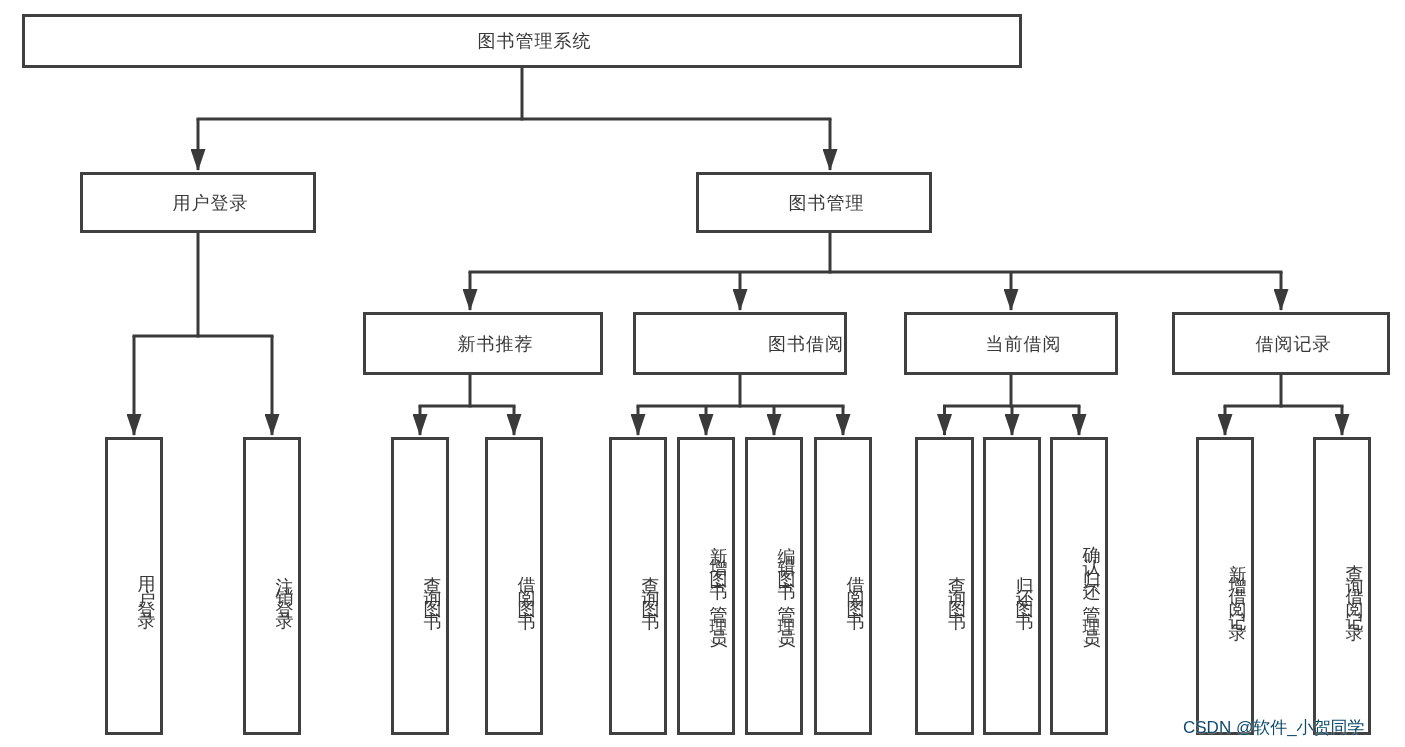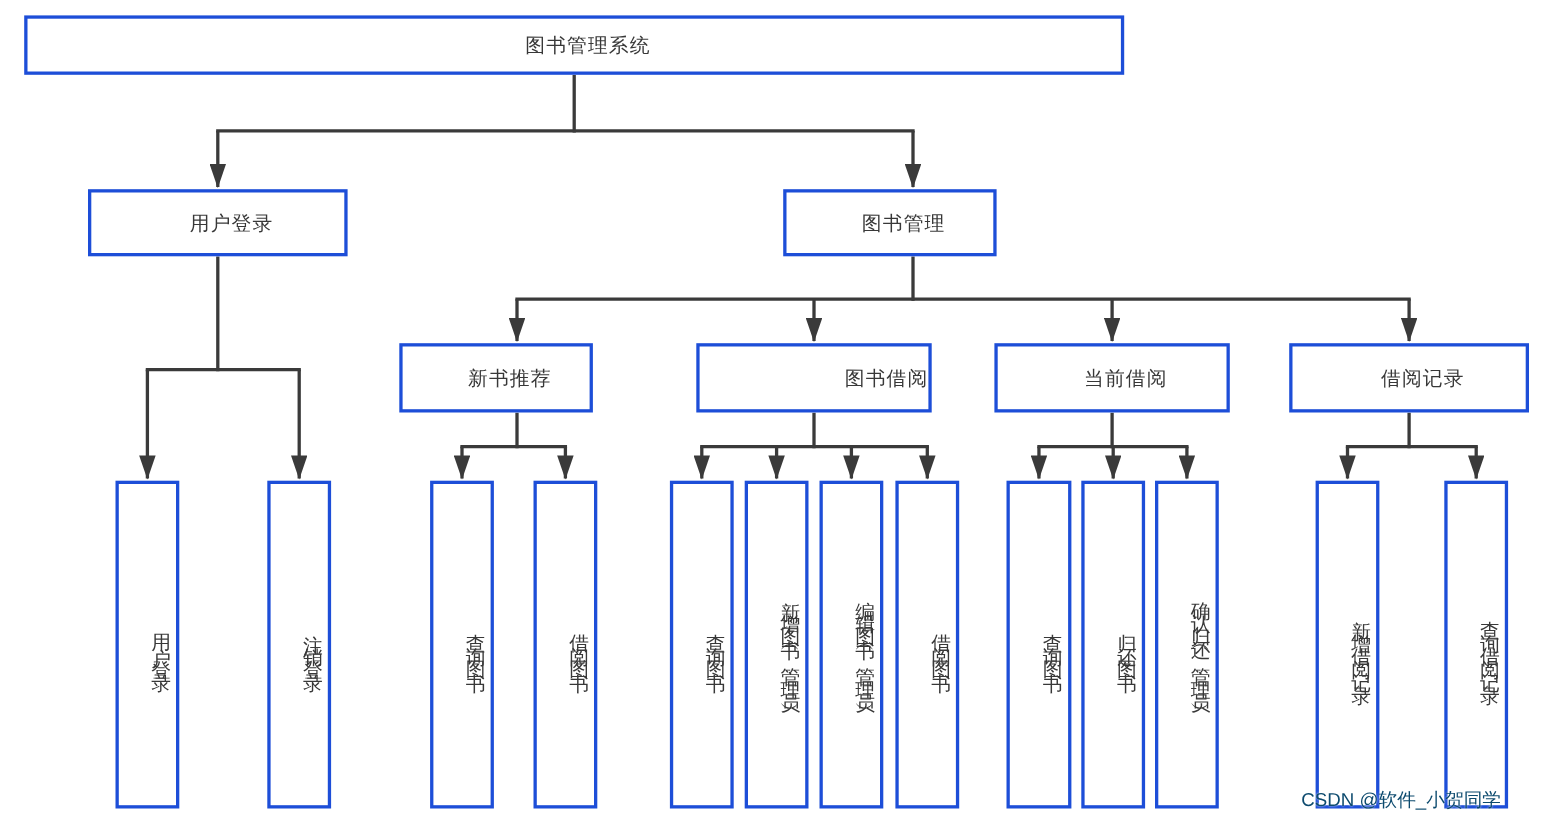--- a/index.html
+++ b/index.html
@@ -13,21 +13,21 @@
   }
   .connectors {
     position: absolute;
     left: 0; top: 0;
     width: 1405px; height: 747px;
     z-index: 1;
   }
   .box {
     position: absolute;
     box-sizing: border-box;
-    border: 3px solid #1d4ed8;
+    border: 3px solid #404040;
     background: #ffffff;
     z-index: 2;
     padding-left: 25px;
   }
   .hbox { display: flex; align-items: center; justify-content: center; }
   .lbl {
     font-size: 18px;
     color: #383838;
     letter-spacing: 1px;
     white-space: nowrap;
@@ -130,25 +130,25 @@
     </g>
   </svg>
 
   <div class="box hbox" style="left:22px; top:14px; width:1000px; height:54px;">
     <span class="lbl">图书管理系统</span>
   </div>
 
   <div class="box hbox" style="left:80px; top:172px; width:236px; height:61px;">
     <span class="lbl">用户登录</span>
   </div>
-  <div class="box hbox" style="left:712px; top:172px; width:194px; height:61px;text-align:right;">
+  <div class="box hbox" style="left:696px; top:172px; width:236px; height:61px;text-align:right;">
     <span class="lbl">图书管理</span>
   </div>
 
-  <div class="box hbox" style="left:363px; top:312px; width:176px; height:63px;">
+  <div class="box hbox" style="left:363px; top:312px; width:240px; height:63px;">
     <span class="lbl">新书推荐</span>
   </div>
   <div class="box hbox" style="left:633px; top:312px; width:214px; height:63px;justify-content:flex-end;">
     <span class="lbl">图书借阅</span>
   </div>
   <div class="box hbox" style="left:1172px; top:312px; width:218px; height:63px;">
     <span class="lbl">借阅记录</span>
   </div>
   <div class="box hbox" style="left:904px; top:312px; width:214px; height:63px;">
     <span class="lbl">当前借阅</span>

